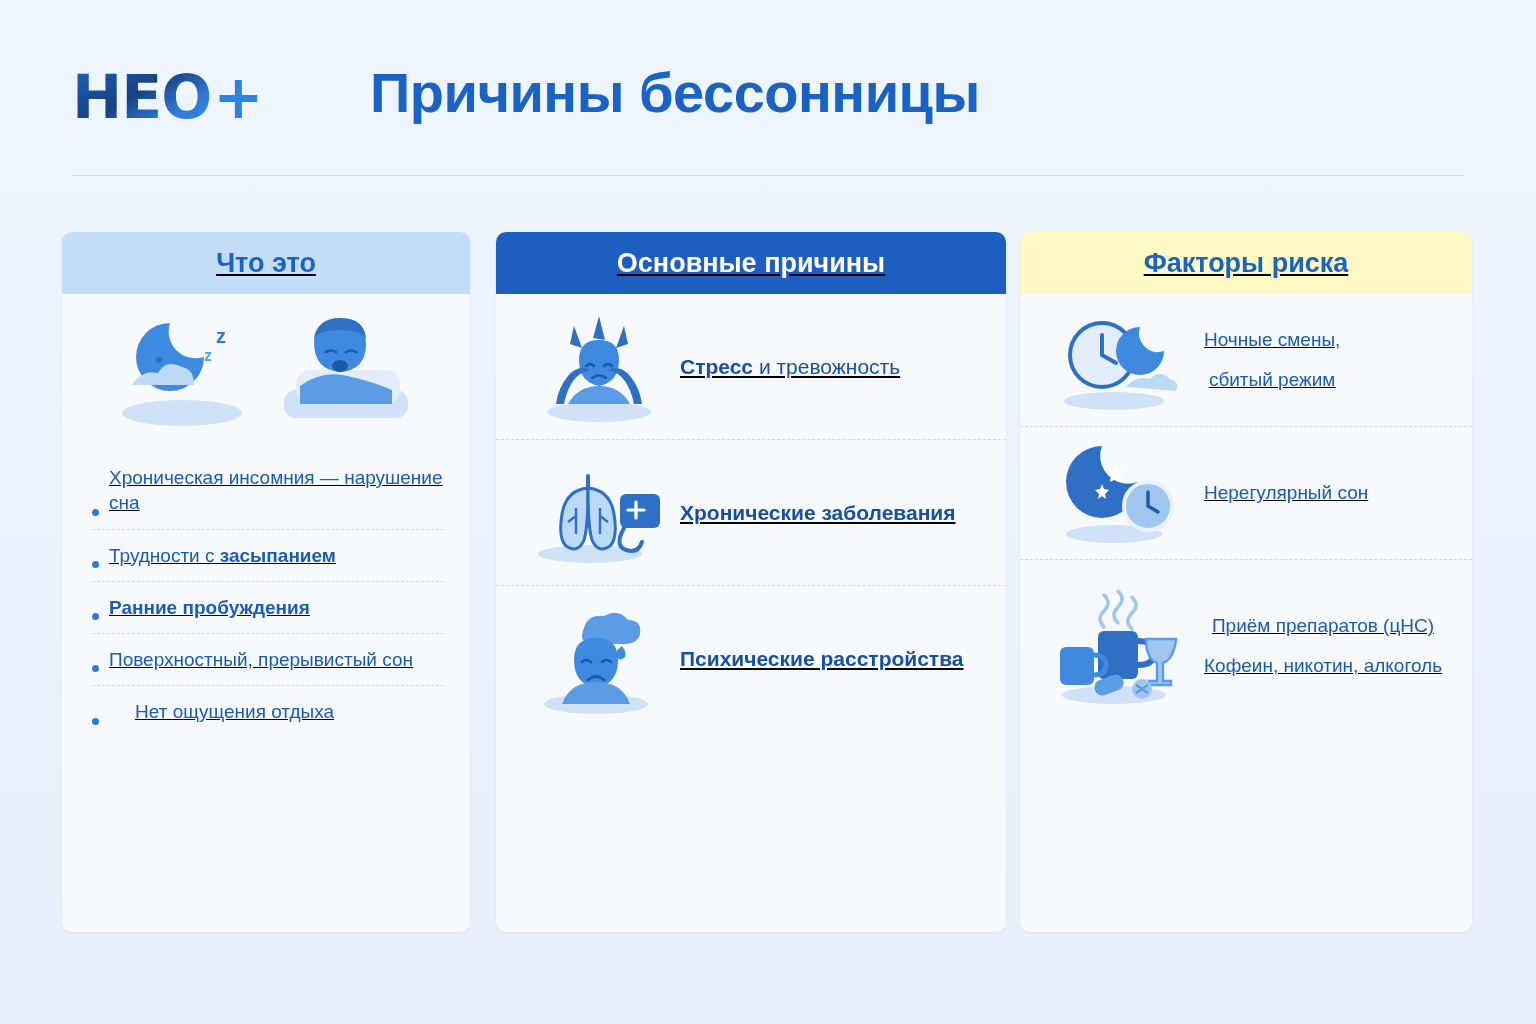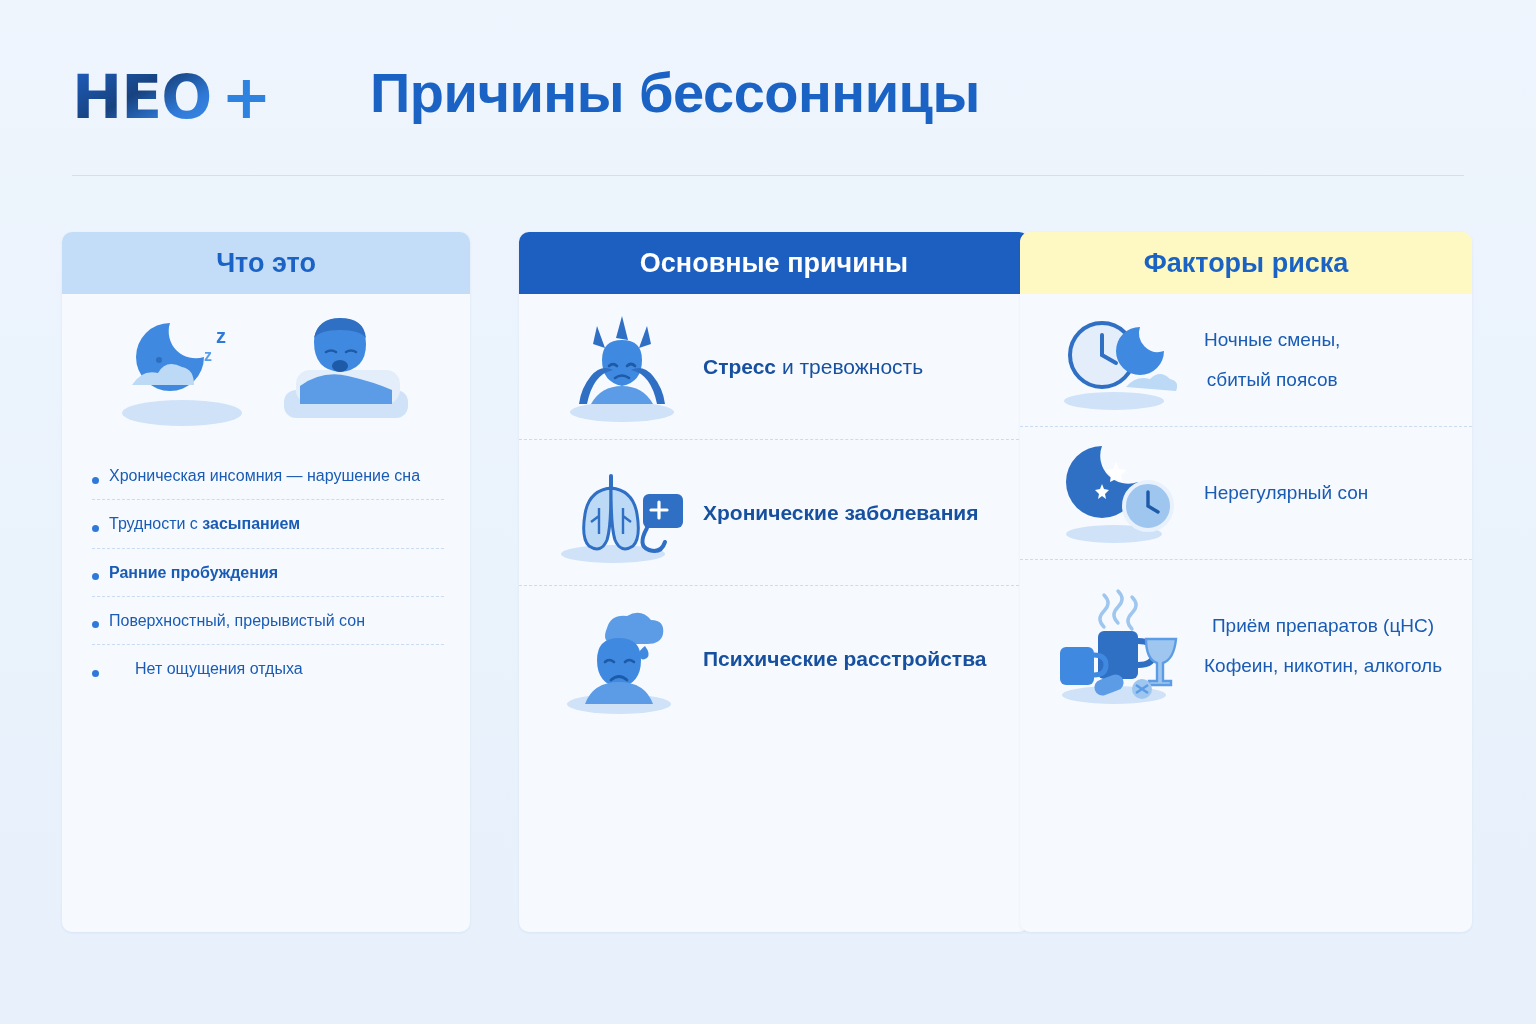--- a/index.html
+++ b/index.html
@@ -30,21 +30,20 @@
     height: 178px;
   }
   .logo {
     position: absolute;
     left: 72px;
     top: 62px;
     width: 240px;
     height: 70px;
     display: flex;
     align-items: center;
-    gap: 8px;
   }
   .logo-text {
     font-size: 60px;
     font-weight: bold;
     letter-spacing: -1px;
     line-height: 1;
     background: linear-gradient(150deg, #1f5fc0 0%, #17427f 45%, #2f7ad8 75%, #3d8ae4 100%);
     -webkit-background-clip: text;
     background-clip: text;
     color: transparent;
@@ -84,23 +83,24 @@
     width: 1536px;
     height: 706px;
   }
   .card {
     position: absolute;
     top: 0;
     border-radius: 10px;
     overflow: hidden;
     background: #f6faff;
     box-shadow: 0 1px 3px rgba(30,80,160,0.07);
+    text-decoration: underline;
   }
   .card.col1 { left: 62px;  width: 408px; height: 700px; }
-  .card.col2 { left: 519px; width: 510px; height: 700px; }
+  .card.col2 { left: 496px; width: 510px; height: 700px; }
   .card.col3 { left: 1020px; width: 452px; height: 700px; }
 
   .card-header {
     height: 62px;
     display: flex;
     align-items: center;
     justify-content: center;
     font-size: 27px;
     font-weight: bold;
   }
@@ -122,26 +122,26 @@
     justify-content: center;
     gap: 8px;
   }
   .bullet-list {
     margin: 0;
     padding: 0 26px 0 30px;
     list-style: none;
   }
   .bullet-item {
     display: flex;
-    align-items: center;
+    align-items: flex-end;
     gap: 10px;
     padding: 13px 0 13px 0;
     border-bottom: 1px dashed #c9dcf2;
     color: #1a5bb4;
-    font-size: 16px;
+    font-size: 19px;
     line-height: 1.33;
   }
   .bullet-item:last-child { border-bottom: none; gap: 36px; }
   .bullet-dot {
     width: 7px; height: 7px;
     border-radius: 50%;
     background: #2f7ad8;
     margin-top: 9px;
     flex: none;
   }
@@ -343,21 +343,21 @@
             <svg width="140" height="106" viewBox="0 0 140 106">
               <ellipse cx="68" cy="94" rx="50" ry="9" fill="#cfe2f8"></ellipse>
               <circle cx="56" cy="48" r="32" fill="#e4eefb" stroke="#2f6fc4" stroke-width="4"></circle>
               <path d="M56 28 l0 20 l14 8" stroke="#2f6fc4" stroke-width="4" fill="none" stroke-linecap="round"></path>
               <path d="M118 44 a24 24 0 1 1 -24 -24 a19 19 0 0 0 24 24 z" fill="#3f8ae0"></path>
               <path d="M80 80 q10 -12 24 -8 q10 -10 20 0 q10 2 6 12 z" fill="#bcd9f6"></path>
             </svg>
           </div>
           <div class="risk-text">
             <span>Ночные смены,</span>
-            <span class="line2">сбитый поясов</span>
+            <span class="line2">сбитый режим</span>
           </div>
         </div>
 
         <div class="risk-row">
           <div class="risk-icon">
             <svg width="140" height="106" viewBox="0 0 140 106">
               <ellipse cx="68" cy="94" rx="48" ry="9" fill="#cfe2f8"></ellipse>
               <path d="M92 42 a36 36 0 1 1 -36 -36 a28 28 0 0 0 36 36 z" fill="#2f6fc4"></path>
               <path d="M70 22 l3 7 l7 1 l-5 5 l1 7 l-6 -3 l-6 3 l1 -7 l-5 -5 l7 -1 z" fill="#ffffff"></path>
               <path d="M56 44 l2 5 l5 1 l-4 4 l1 5 l-4 -3 l-4 3 l1 -5 l-4 -4 l5 -1 z" fill="#ffffff"></path>

